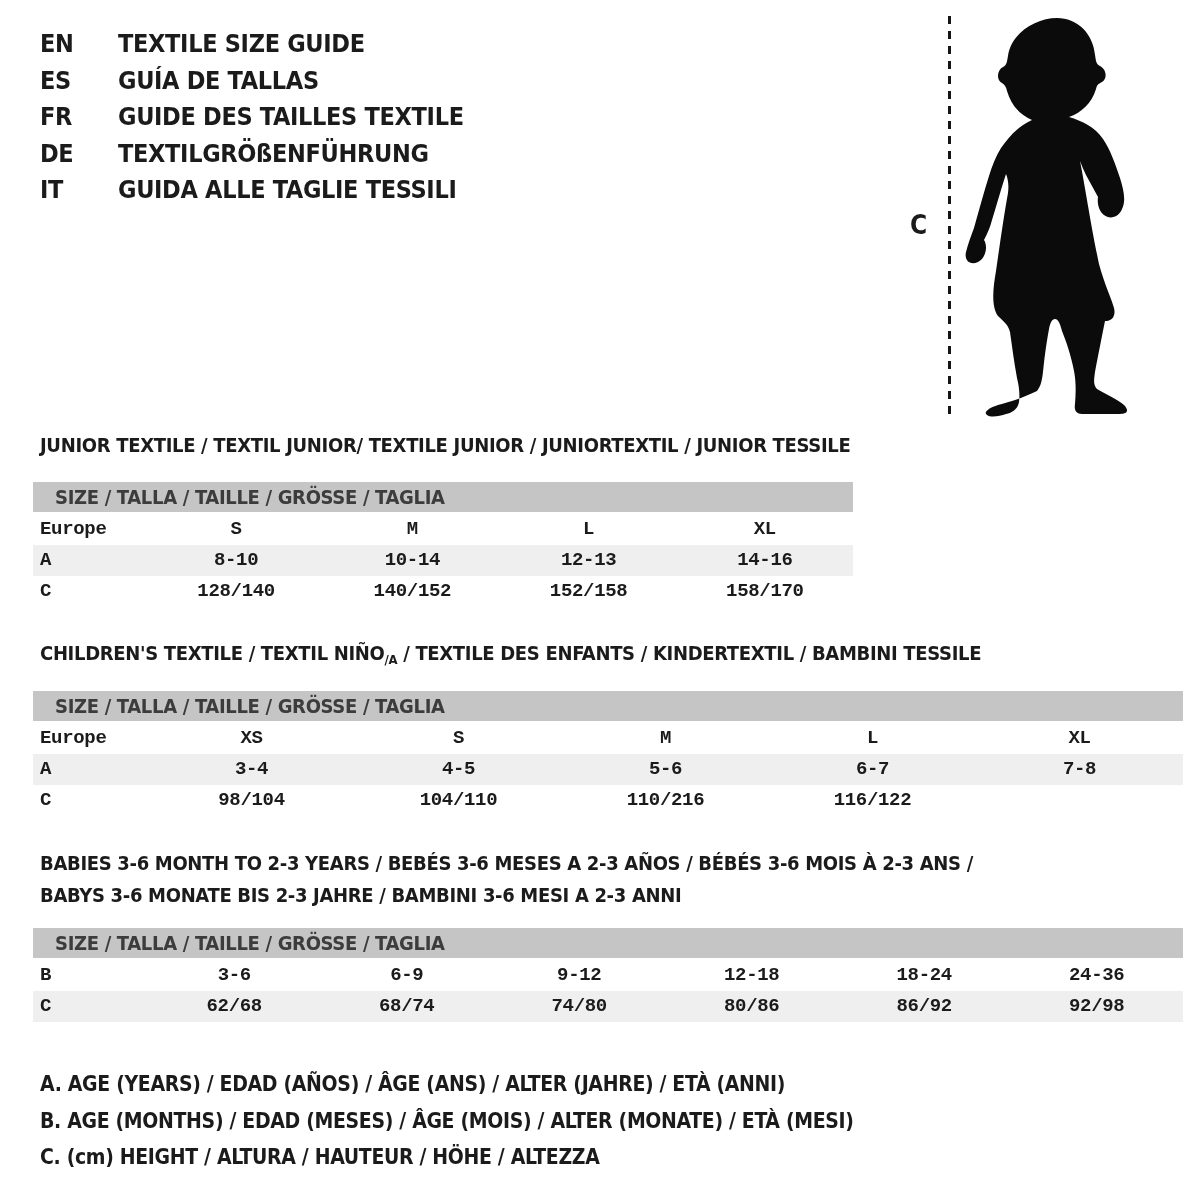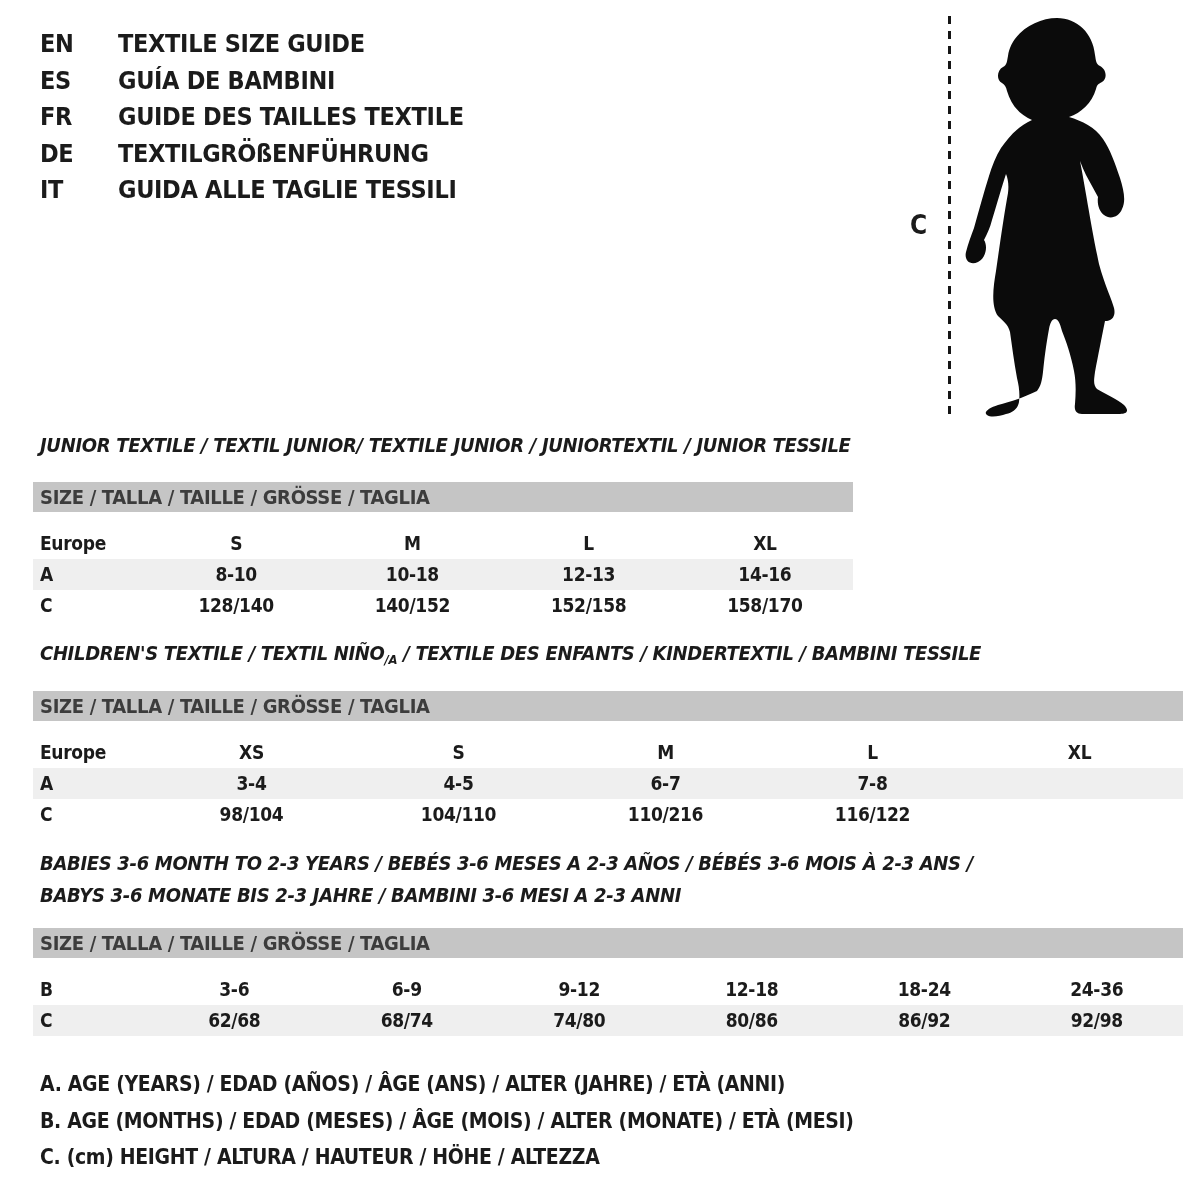--- a/index.html
+++ b/index.html
@@ -23,57 +23,57 @@
   
   .figure{position:absolute;left:900px;top:0;width:300px;height:440px;}
   .dash-line{
     position:absolute;left:48px;top:16px;width:3px;height:400px;
     background:repeating-linear-gradient(to bottom,#151515 0 8px,transparent 8px 15px);
   }
   .height-label{position:absolute;left:10px;top:212px;font-size:26px;line-height:26px;}
   .baby-svg{position:absolute;left:62px;top:14px;}
 
   
-  .sec-title{position:absolute;left:40px;font-size:20px;line-height:22px;white-space:nowrap;font-style:italic;}
+  .sec-title{position:absolute;left:40px;font-size:20px;line-height:22px;white-space:nowrap;}
   #junior-title{top:434px;}
   #children-title{top:642px;}
   #babies-title{top:847px;line-height:32px;}
   .sub-a{font-size:13px;vertical-align:-4px;}
 
   
   .size-table{position:absolute;}
   #junior-table{left:33px;top:482px;width:820px;}
   #children-table{left:33px;top:691px;width:1150px;}
   #babies-table{left:33px;top:928px;width:1150px;}
   .size-bar{
     height:30px;line-height:30px;background:#c5c5c5;color:#3c3c3c;
-    font-size:20px;padding-left:7px;margin-bottom:16px;box-sizing:border-box;
+    font-size:20px;padding-left:22px;margin-bottom:2px;box-sizing:border-box;
   }
-  .trow{display:grid;height:31px;line-height:31px;font-size:19px;}
+  .trow{display:grid;height:31px;line-height:31px;font-size:19px;font-family:Liberation Mono, monospace;}
   .trow .cell{text-align:center;overflow:hidden;}
   .trow .cell:first-child{text-align:left;padding-left:7px;}
   .trow.shaded{background:#efefef;}
 
   
   .legend{position:absolute;left:40px;top:1066px;}
   .legend-line{height:36.5px;line-height:36.5px;font-size:21px;white-space:nowrap;}
 </style>
 </head>
 <body>
 
 <div class="sheet">
 
   <div class="langs">
       <div class="lang-row">
         <div class="lang-code">EN</div>
         <div class="lang-title">TEXTILE SIZE GUIDE</div>
       </div>
       <div class="lang-row">
         <div class="lang-code">ES</div>
-        <div class="lang-title">GUÍA DE BAMBINI</div>
+        <div class="lang-title">GUÍA DE TALLAS</div>
       </div>
       <div class="lang-row">
         <div class="lang-code">FR</div>
         <div class="lang-title">GUIDE DES TAILLES TEXTILE</div>
       </div>
       <div class="lang-row">
         <div class="lang-code">DE</div>
         <div class="lang-title">TEXTILGRÖßENFÜHRUNG</div>
       </div>
       <div class="lang-row">
@@ -124,21 +124,21 @@
       <div class="trow head" style="grid-template-columns: 115px repeat(4, 1fr);">
         <div class="cell">Europe</div>
         <div class="cell">S</div>
         <div class="cell">M</div>
         <div class="cell">L</div>
         <div class="cell">XL</div>
       </div>
       <div class="trow shaded" style="grid-template-columns: 115px repeat(4, 1fr);">
         <div class="cell">A</div>
         <div class="cell">8-10</div>
-        <div class="cell">10-18</div>
+        <div class="cell">10-14</div>
         <div class="cell">12-13</div>
         <div class="cell">14-16</div>
       </div>
       <div class="trow" style="grid-template-columns: 115px repeat(4, 1fr);">
         <div class="cell">C</div>
         <div class="cell">128/140</div>
         <div class="cell">140/152</div>
         <div class="cell">152/158</div>
         <div class="cell">158/170</div>
       </div>
@@ -154,20 +154,21 @@
         <div class="cell">XS</div>
         <div class="cell">S</div>
         <div class="cell">M</div>
         <div class="cell">L</div>
         <div class="cell">XL</div>
       </div>
       <div class="trow shaded" style="grid-template-columns: 115px repeat(5, 1fr);">
         <div class="cell">A</div>
         <div class="cell">3-4</div>
         <div class="cell">4-5</div>
+        <div class="cell">5-6</div>
         <div class="cell">6-7</div>
         <div class="cell">7-8</div>
       </div>
       <div class="trow" style="grid-template-columns: 115px repeat(5, 1fr);">
         <div class="cell">C</div>
         <div class="cell">98/104</div>
         <div class="cell">104/110</div>
         <div class="cell">110/216</div>
         <div class="cell">116/122</div>
       </div>

